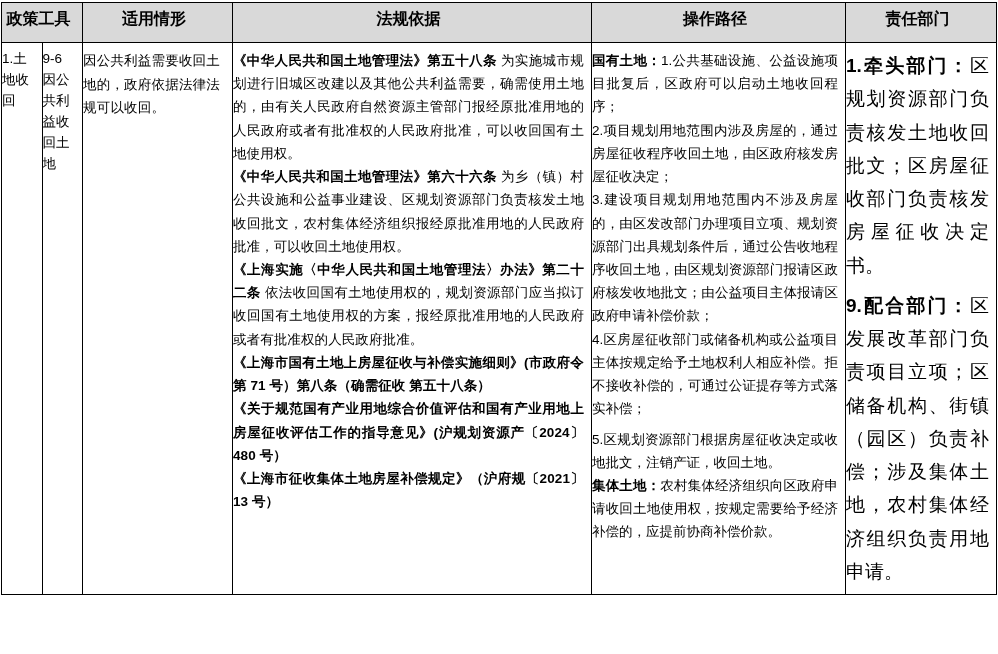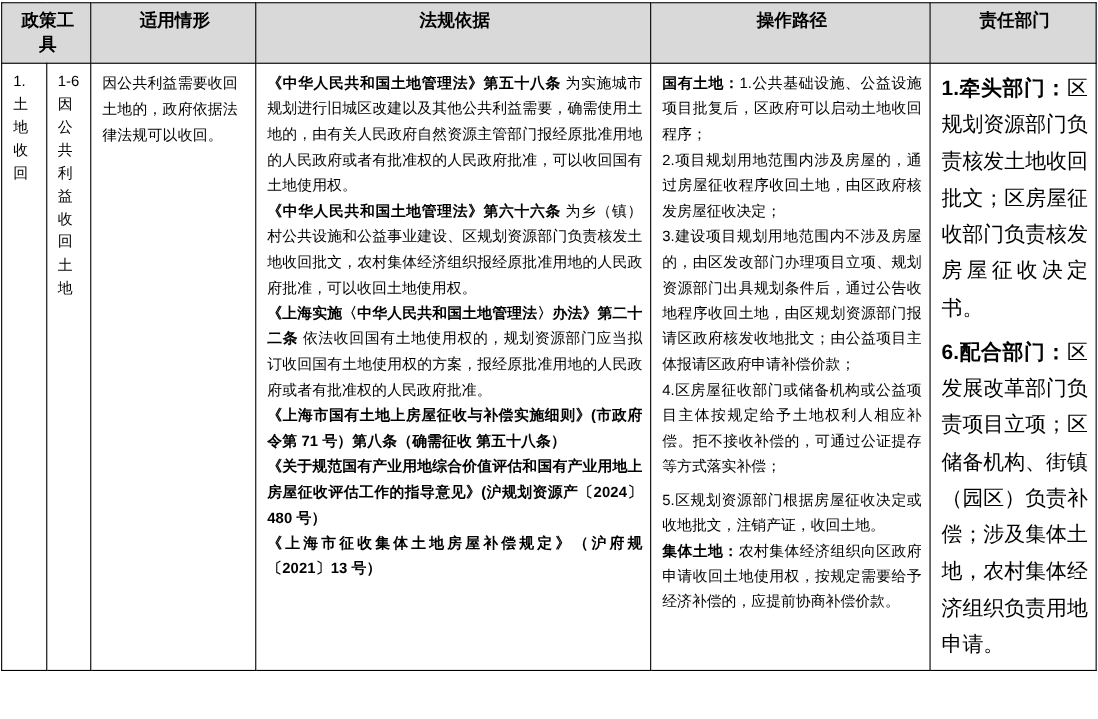--- a/index.html
+++ b/index.html
@@ -21,21 +21,21 @@
   table.policy-table {
     border-collapse: collapse;
     width: 996px;
     margin: 2px 1px 0 1px;
     table-layout: fixed;
   }
   table.policy-table th,
   table.policy-table td {
     border: 1px solid #000000;
     vertical-align: top;
-    padding: 6px 7px 6px 10px;
+    padding: 6px 7px 6px 0;
     box-sizing: border-box;
   }
   thead th {
     background: #d9d9d9;
     text-align: center;
     vertical-align: middle;
     font-weight: bold;
     font-size: 16px;
     height: 40px;
     padding: 4px 6px;
@@ -107,21 +107,21 @@
         <th class="col-tool" colspan="2">政策工具</th>
         <th class="col-apply">适用情形</th>
         <th class="col-legal">法规依据</th>
         <th class="col-path">操作路径</th>
         <th class="col-dept">责任部门</th>
       </tr>
     </thead>
     <tbody>
       <tr>
         <td class="cell-tool col-tool">1.土地收回</td>
-        <td class="cell-case col-case">1-6 因公共利益收回土地</td>
+        <td class="cell-case col-case">9-6 因公共利益收回土地</td>
         <td class="cell-apply col-apply">因公共利益需要收回土地的，政府依据法律法规可以收回。</td>
         <td class="cell-legal col-legal">
           <div class="legal-block">
             <span class="b">《中华人民共和国土地管理法》第五十八条</span>
             <span>为实施城市规划进行旧城区改建以及其他公共利益需要，确需使用土地的，由有关人民政府自然资源主管部门报经原批准用地的人民政府或者有批准权的人民政府批准，可以收回国有土地使用权。</span>
           </div>
           <div class="legal-block">
             <span class="b">《中华人民共和国土地管理法》第六十六条</span>
             <span>为乡（镇）村公共设施和公益事业建设、区规划资源部门负责核发土地收回批文，农村集体经济组织报经原批准用地的人民政府批准，可以收回土地使用权。</span>
           </div>
@@ -162,19 +162,19 @@
           <div class="para">
             <span class="lead">集体土地：</span><span>农村集体经济组织向区政府申请收回土地使用权，按规定需要给予经济补偿的，应提前协商补偿价款。</span>
           </div>
         </td>
         <td class="cell-dept col-dept">
           <div class="para">
             <span class="lead">1.牵头部门：</span><span>区规划资源部门负责核发土地收回批文；区房屋征收部门负责核发房屋征收决定书。</span>
           </div>
           <div class="gap"></div>
           <div class="para">
-            <span class="lead">6.配合部门：</span><span>区发展改革部门负责项目立项；区储备机构、街镇（园区）负责补偿；涉及集体土地，农村集体经济组织负责用地申请。</span>
+            <span class="lead">9.配合部门：</span><span>区发展改革部门负责项目立项；区储备机构、街镇（园区）负责补偿；涉及集体土地，农村集体经济组织负责用地申请。</span>
           </div>
         </td>
       </tr>
     </tbody>
   </table>
 </div>
 
 </body></html>

